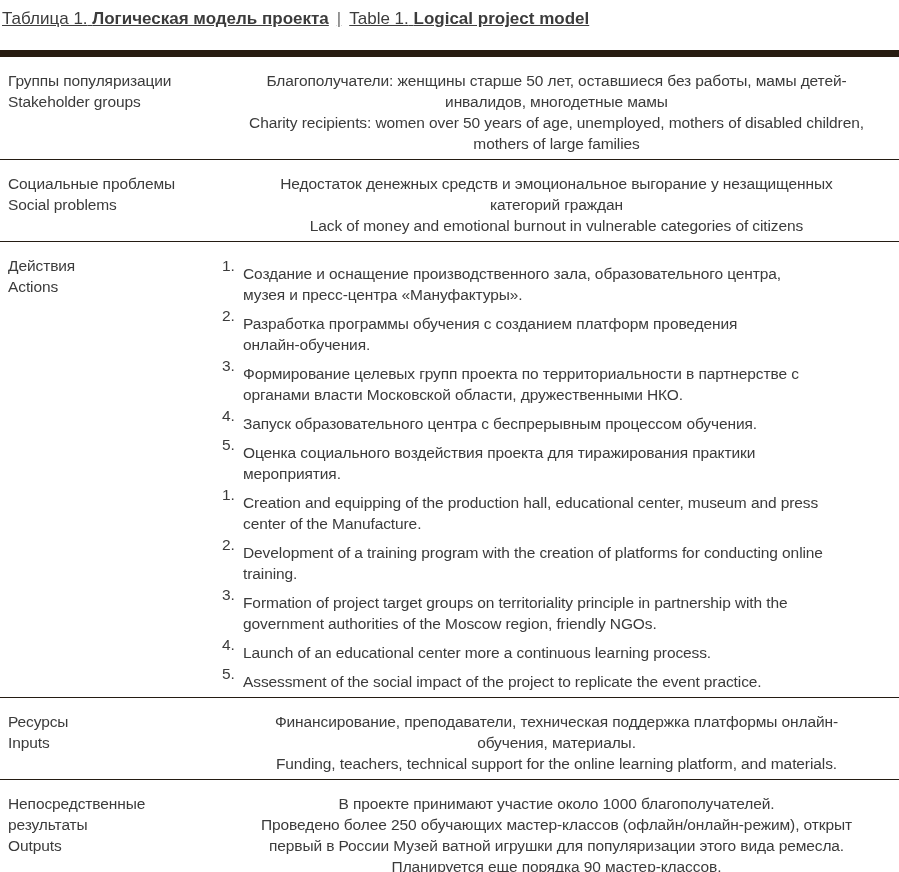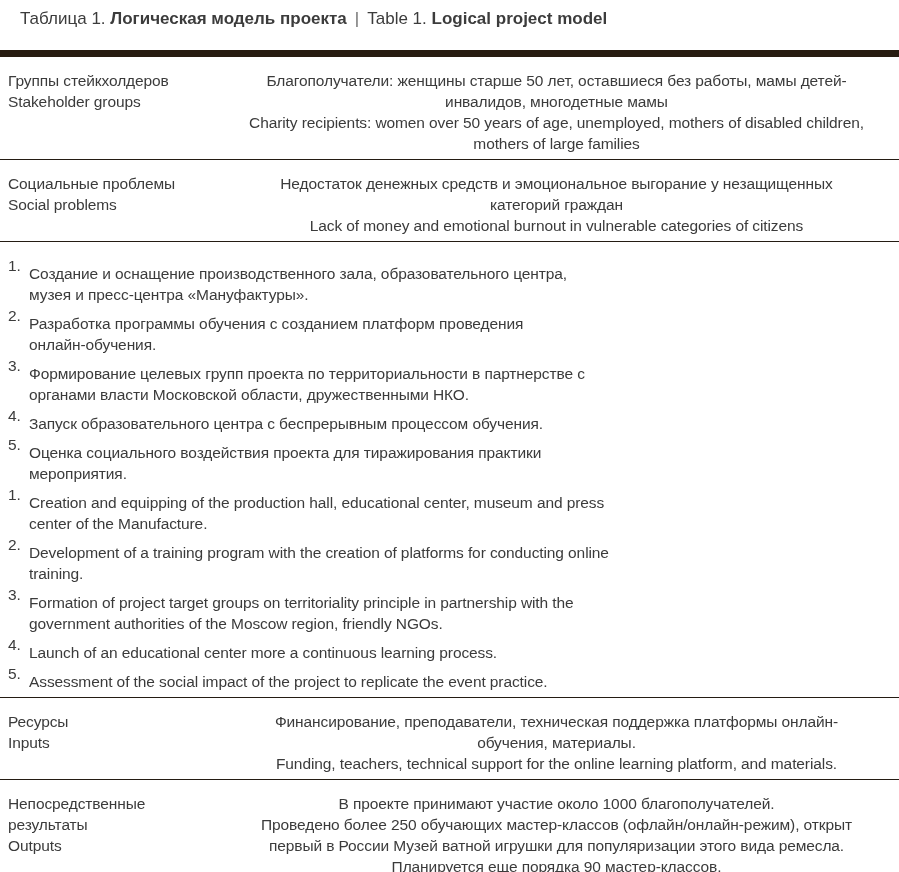--- a/index.html
+++ b/index.html
@@ -13,25 +13,26 @@
     overflow: hidden;
     font-family: "Liberation Sans", "DejaVu Sans", sans-serif;
     color: #3b3b3b;
     -webkit-font-smoothing: antialiased;
   }
   .page {
     padding-top: 8px;
   }
   
   .caption {
-    padding-left: 20px;
+    padding-left: 2px;
     font-size: 17px;
     line-height: 21px;
     color: #3c3c3c;
     white-space: nowrap;
+    text-decoration: underline;
   }
   .caption .bold { font-weight: bold; }
   .caption .sep {
     color: #6d6d6d;
     margin: 0 8px;
     font-weight: normal;
   }
   
   .head-bar {
     margin-top: 21px;
@@ -89,41 +90,43 @@
     <span>Таблица 1.</span>
     <span class="bold">Логическая модель проекта</span><span class="sep">|</span><span>Table 1.</span>
     <span class="bold">Logical project model</span>
   </div>
 
   <div class="head-bar"></div>
 
   <div>
 
     <div class="trow">
-      <div class="row-label">Группы стейкхолдеров
+      <div class="row-label">Группы популяризации
 Stakeholder groups</div>
       <div class="row-content">
         <div class="para">Благополучатели: женщины старше 50 лет, оставшиеся без работы, мамы детей-
 инвалидов, многодетные мамы
 Charity recipients: women over 50 years of age, unemployed, mothers of disabled children,
 mothers of large families</div>
       </div>
     </div>
 
     <div class="trow">
       <div class="row-label">Социальные проблемы
 Social problems</div>
       <div class="row-content">
         <div class="para">Недостаток денежных средств и эмоциональное выгорание у незащищенных
 категорий граждан
 Lack of money and emotional burnout in vulnerable categories of citizens</div>
       </div>
     </div>
 
     <div class="trow">
+      <div class="row-label">Действия
+Actions</div>
       <div class="row-content">
         <div class="num-item">
           <span class="num">1.</span>
           <span class="num-text">Создание и оснащение производственного зала, образовательного центра,
 музея и пресс-центра «Мануфактуры».</span>
         </div>
         <div class="num-item">
           <span class="num">2.</span>
           <span class="num-text">Разработка программы обучения с созданием платформ проведения
 онлайн-обучения.</span>

